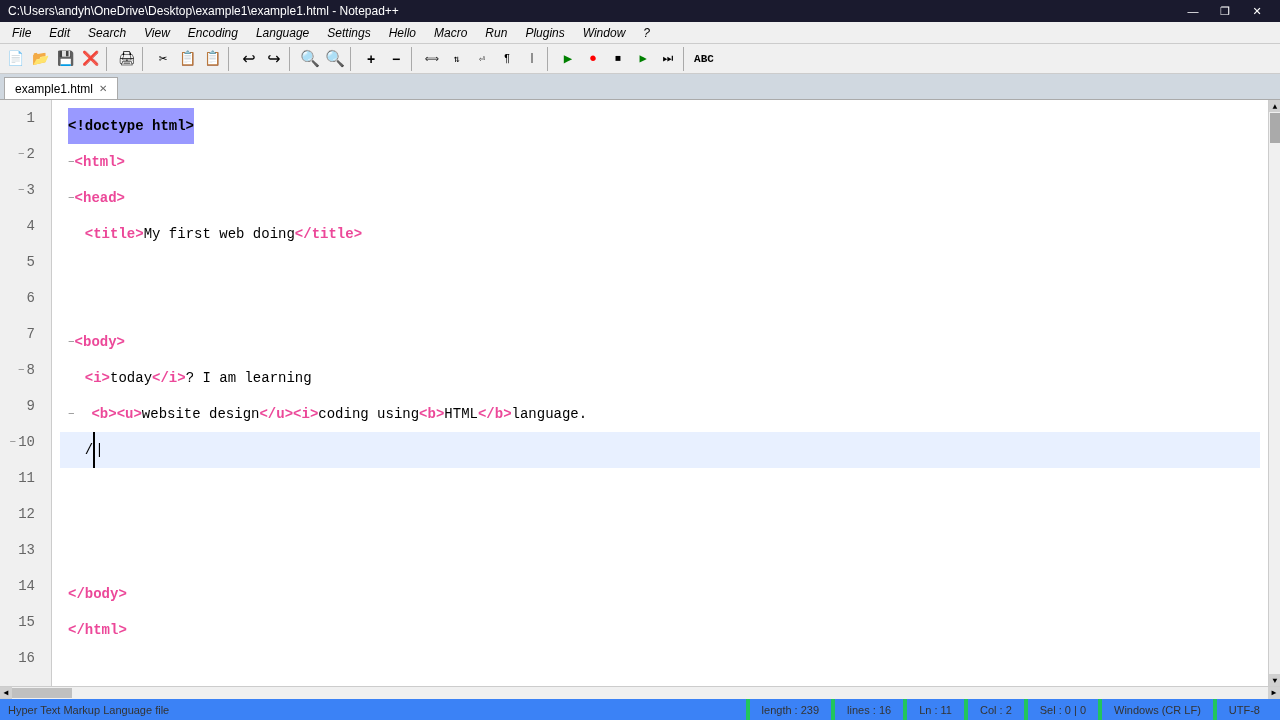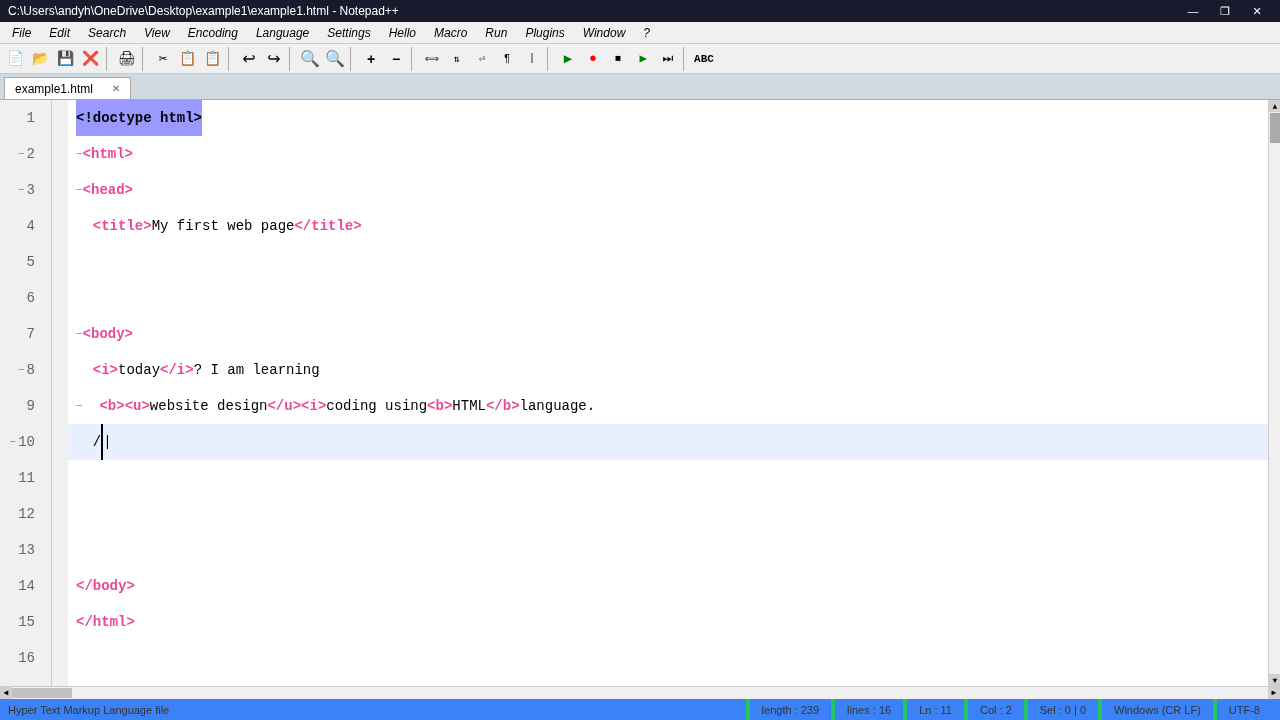--- a/index.html
+++ b/index.html
@@ -74,21 +74,21 @@
       padding-left: 4px;
       border-bottom: 1px solid #aaa;
       font-family: 'Segoe UI', sans-serif;
       font-size: 12px;
     }
     .tab {
       background: #f5f5f5;
       border: 1px solid #aaa;
       border-bottom: none;
       padding: 3px 10px;
-      display: flex; align-items: center; gap: 19px;
+      display: flex; align-items: center; gap: 6px;
       cursor: pointer;
       height: 22px;
       font-size: 12px;
     }
     .tab.active { background: white; }
     .tab .tab-close { font-size: 10px; cursor: pointer; color: #666; }
 
     
     #line-numbers {
       background: #f0f0f0;
@@ -110,23 +110,22 @@
       padding-right: 8px;
       color: #666;
       font-size: 14px;
     }
 
     
     #editor-content {
       flex: 1;
       overflow: auto;
       background: white;
-      padding: 0;
+      padding: 8px;
       position: relative;
-      margin-left: 16px;
     }
 
     .code-line {
       height: 36px;
       display: flex;
       align-items: center;
       padding-left: 8px;
       white-space: nowrap;
       font-size: 14px;
       font-family: 'Courier New', monospace;
@@ -328,21 +327,21 @@
         <span style="background:#9999ff;color:#000;font-weight:bold;font-family:'Courier New',monospace;">&lt;!doctype html&gt;</span>
       </div>
       <div class="code-line">
         <span style="color:#888;font-size:11px;cursor:pointer;">−</span>
         <span class="tag">&lt;html&gt;</span>
       </div>
       <div class="code-line">
         <span style="color:#888;font-size:11px;cursor:pointer;">−</span>
         <span class="tag">&lt;head&gt;</span>
       </div>
-      <div class="code-line">&nbsp;&nbsp;<span class="tag">&lt;title&gt;</span><span class="text-content">My first web page</span><span class="tag">&lt;/title&gt;</span></div>
+      <div class="code-line">&nbsp;&nbsp;<span class="tag">&lt;title&gt;</span><span class="text-content">My first web doing</span><span class="tag">&lt;/title&gt;</span></div>
       <div class="code-line"></div>
       <div class="code-line"></div>
       <div class="code-line">
         <span style="color:#888;font-size:11px;cursor:pointer;">−</span>
         <span class="tag">&lt;body&gt;</span>
       </div>
       <div class="code-line">&nbsp;&nbsp;<span class="tag">&lt;i&gt;</span><span class="text-content">today</span><span class="tag">&lt;/i&gt;</span><span class="text-content">? I am learning</span></div>
       <div class="code-line"><span style="color:#888;font-size:11px;cursor:pointer;">−</span>&nbsp;&nbsp;<span class="tag">&lt;b&gt;&lt;u&gt;</span><span class="text-content">website design</span><span class="tag">&lt;/u&gt;&lt;i&gt;</span><span class="text-content"> coding using </span><span class="tag">&lt;b&gt;</span><span class="text-content">HTML</span><span class="tag">&lt;/b&gt;</span><span class="text-content"> language.</span></div>
       <div class="code-line active-line">&nbsp;&nbsp;<span class="text-content">/</span><span class="cursor">|</span></div>
       <div class="code-line"></div>

